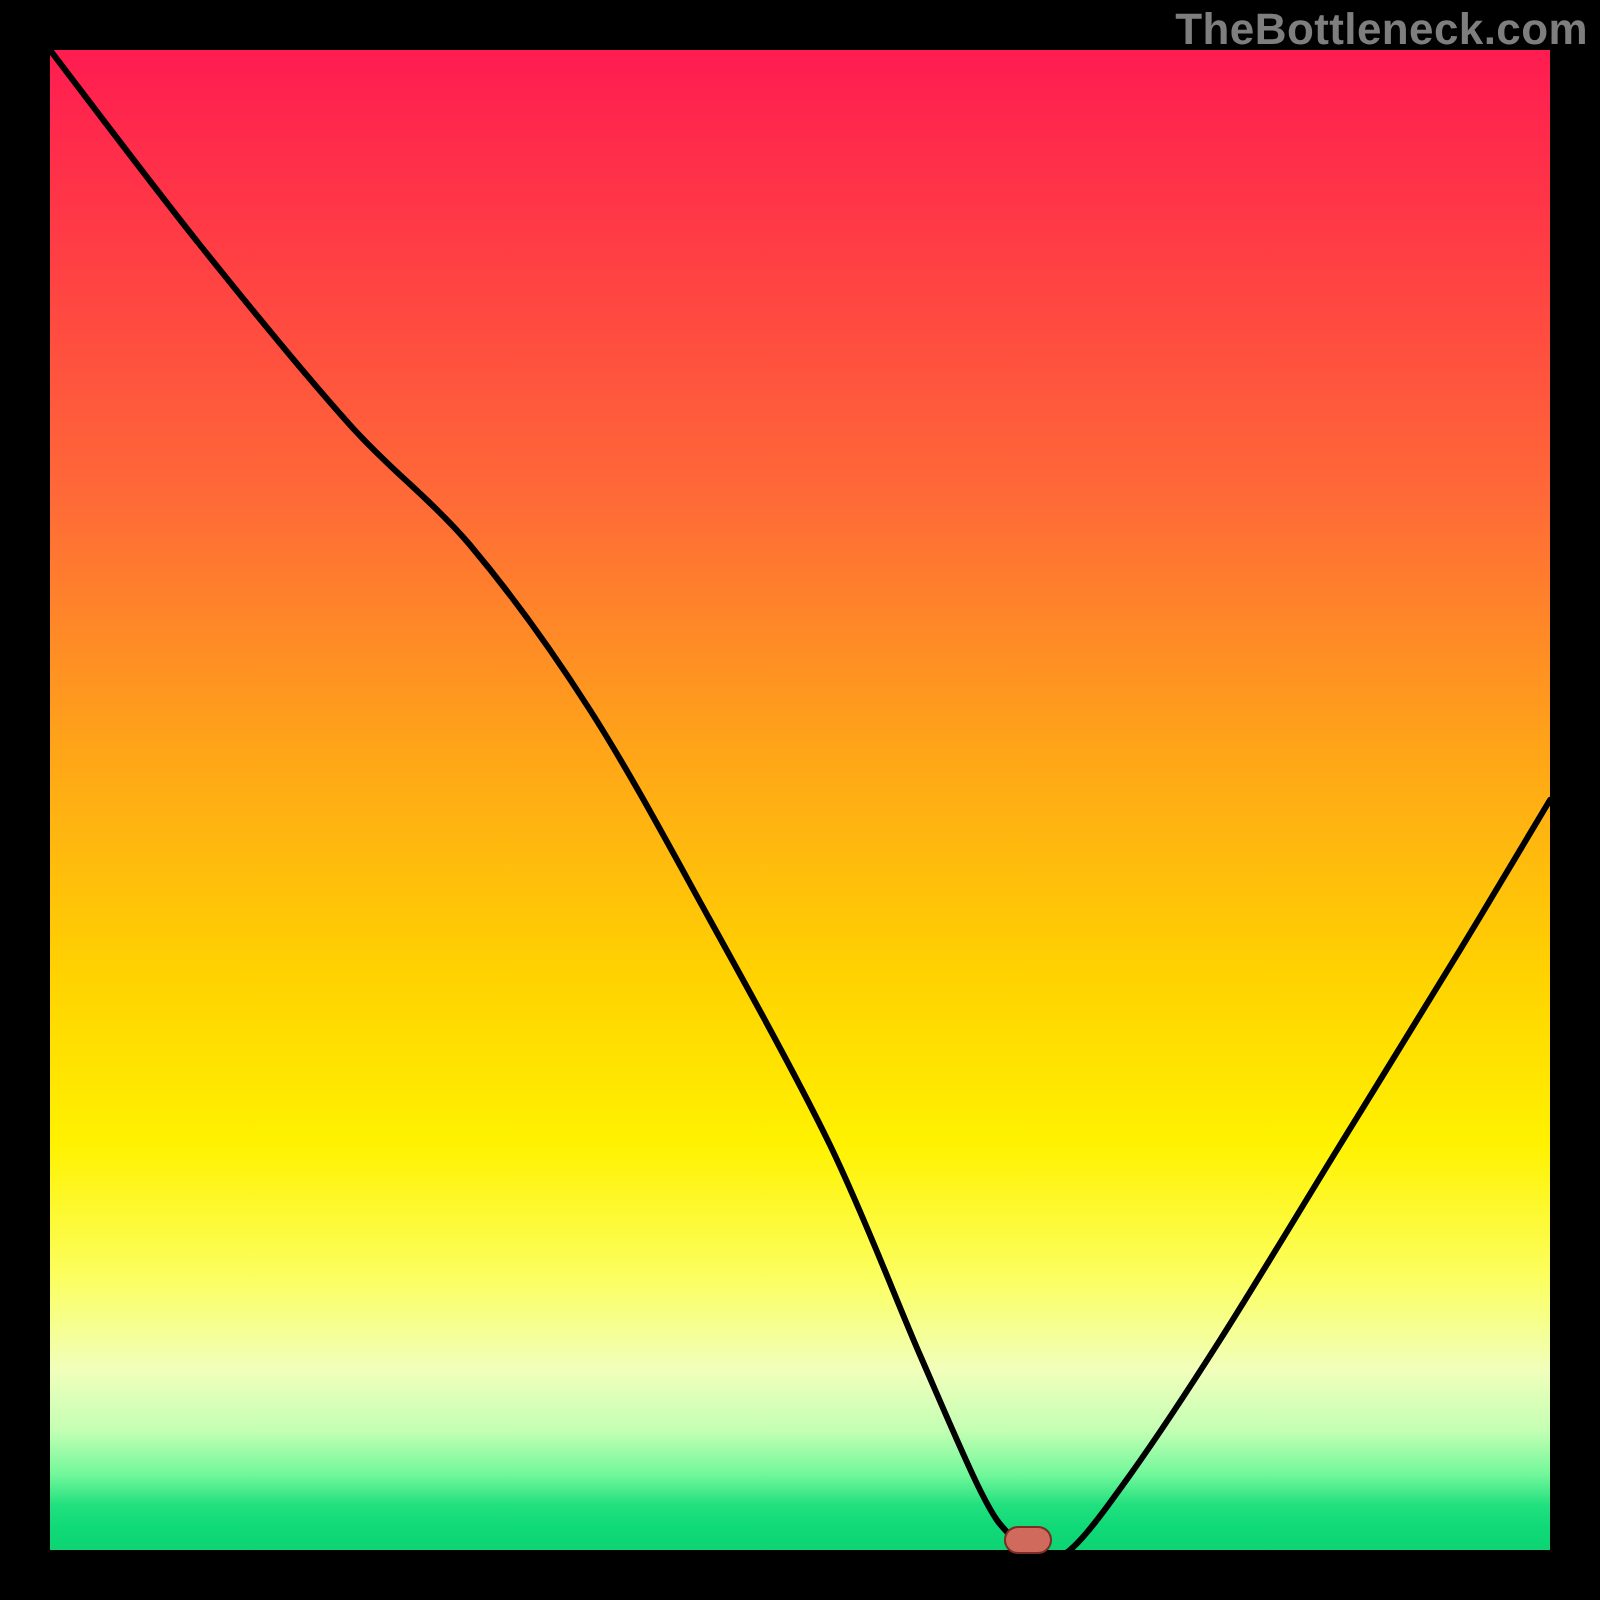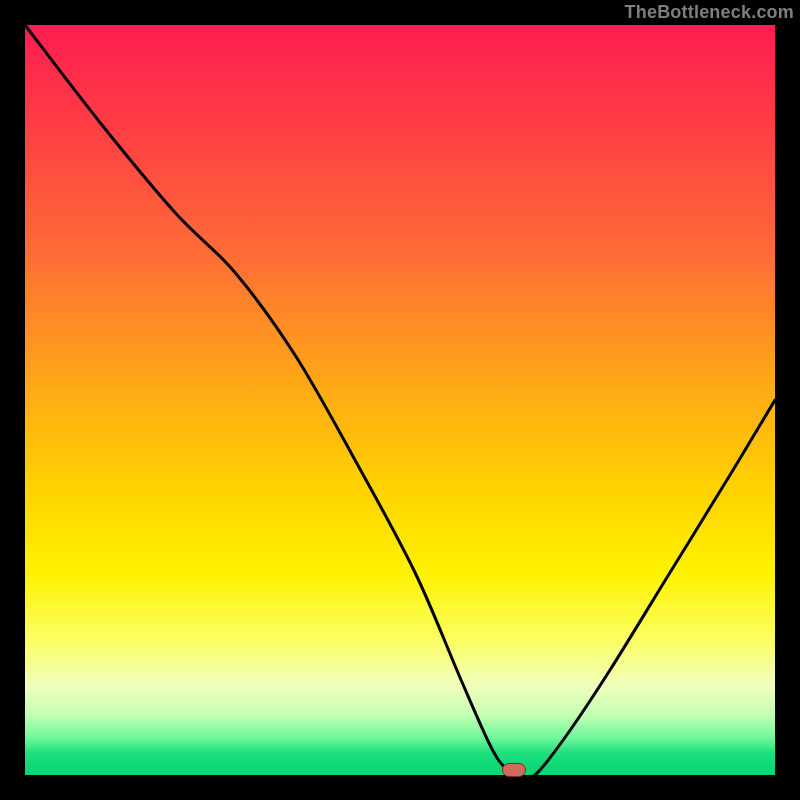--- a/index.html
+++ b/index.html
@@ -39,21 +39,21 @@
       #22e07e 97%,
       #10d977 98.5%,
       #0ed472 100%
     );
   }
   .watermark {
     position: absolute;
     right: 6px;
     top: 2px;
     color: #7e7e7e;
-    font-size: 18px;
+    font-size: 22px;
     font-weight: 600;
     letter-spacing: 0.2px;
     user-select: none;
   }
   svg.curve {
     position: absolute;
     left: 0;
     top: 0;
     width: 750px;
     height: 750px;

